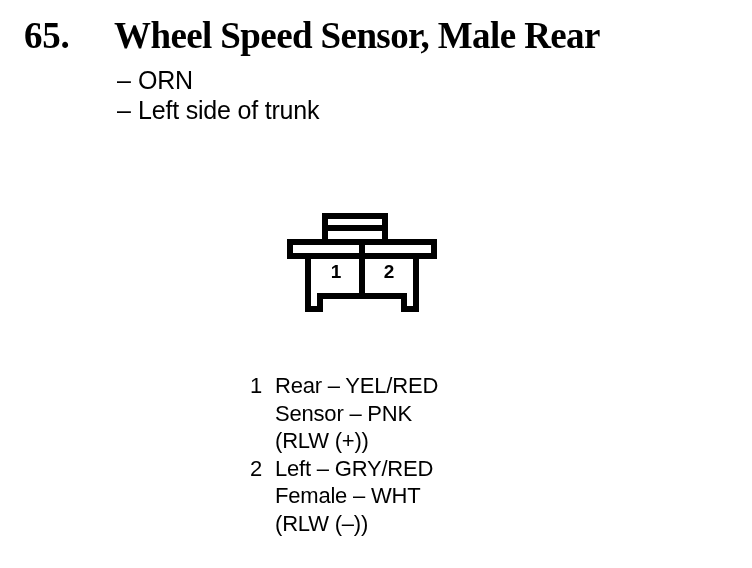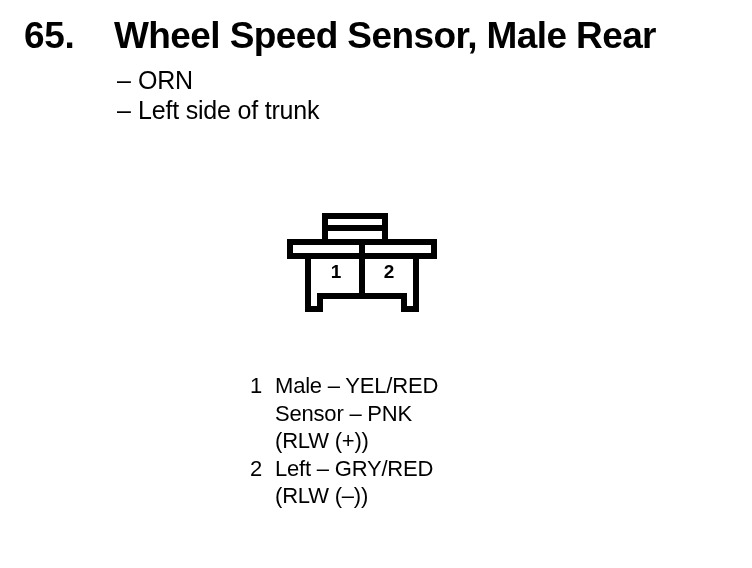--- a/index.html
+++ b/index.html
@@ -21,20 +21,21 @@
     overflow: hidden;
   }
 
   
   .heading {
     position: absolute;
     left: 0;
     top: 14px;
     width: 633px;
     height: 44px;
+    font-family: Liberation Serif, serif;
   }
   .heading-number {
     position: absolute;
     left: 24px;
     top: 0;
     font-size: 37px;
     font-weight: bold;
     line-height: 44px;
     letter-spacing: -0.3px;
     white-space: nowrap;
@@ -152,35 +153,38 @@
       <text x="50" y="66" font-family="Liberation Sans, sans-serif" font-size="19" font-weight="bold" fill="#000000" text-anchor="middle">1</text>
       <text x="103" y="66" font-family="Liberation Sans, sans-serif" font-size="19" font-weight="bold" fill="#000000" text-anchor="middle">2</text>
     </svg>
   </div>
 
   <div class="pin-legend">
 
     <div class="pin-group">
       <span class="pin-line">
         <span class="pin-index">1</span>
-        <span>Male – YEL/RED</span>
+        <span>Rear – YEL/RED</span>
       </span>
       <span class="pin-line">
         <span>Sensor – PNK</span>
       </span>
       <span class="pin-line">
         <span>(RLW (+))</span>
       </span>
     </div>
 
     <div class="pin-group">
       <span class="pin-line">
         <span class="pin-index">2</span>
         <span>Left – GRY/RED</span>
       </span>
       <span class="pin-line">
+        <span>Female – WHT</span>
+      </span>
+      <span class="pin-line">
         <span>(RLW (–))</span>
       </span>
     </div>
 
   </div>
 
 </div>
 
 </body></html>

